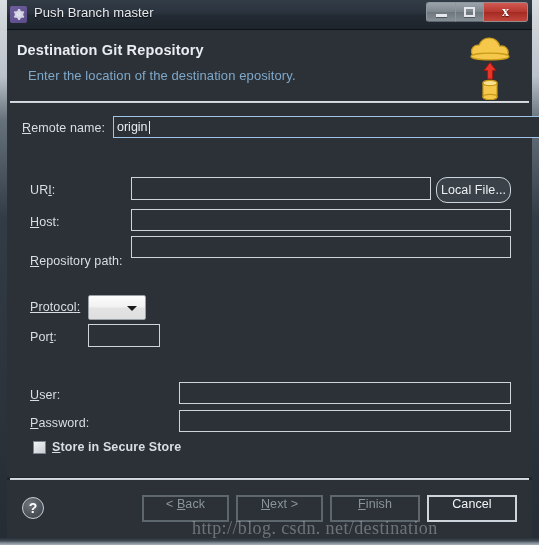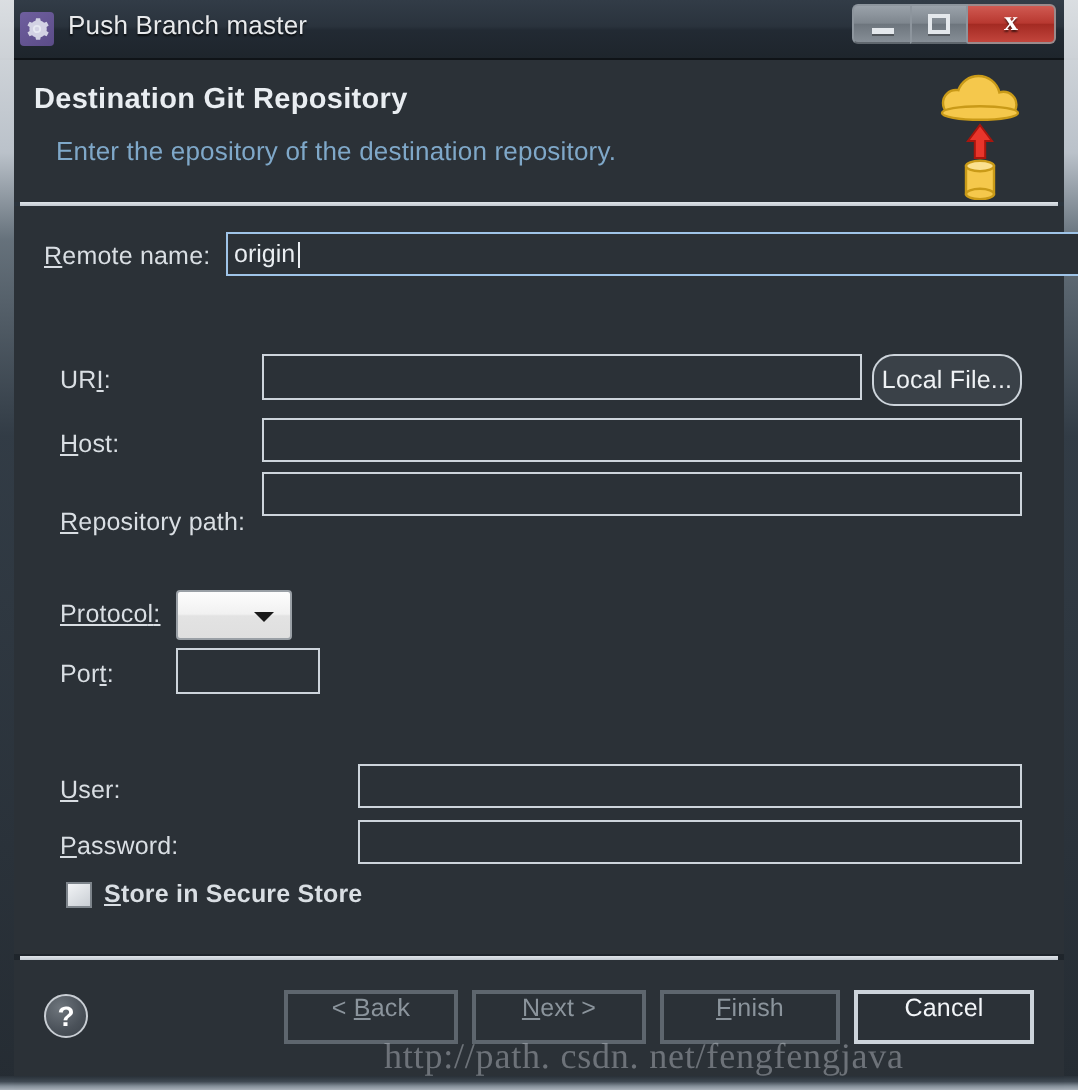--- a/index.html
+++ b/index.html
@@ -344,21 +344,21 @@
       </div>
     </div>
   </div>
 
   <div class="frame-left"></div>
   <div class="frame-right"></div>
   <div class="frame-bottom"></div>
 
   <div class="header">
     <div class="header-title">Destination Git Repository</div>
-    <div class="header-sub">Enter the epository of the destination repository.</div>
+    <div class="header-sub">Enter the location of the destination epository.</div>
     <div class="header-art">
       <svg width="56" height="68" viewBox="0 0 56 68">
 
         <g>
           <path fill="#f5c84c" stroke="#c99a18" stroke-width="1.2" d="M14 26c-3.6 0-6.5-2.9-6.5-6.5S10.4 13 14 13c.4 0 .8 0 1.2.1C16.6 8.9 20.6 6 25.2 6c5.1 0 9.4 3.5 10.5 8.2.6-.2 1.3-.3 2-.3 3.6 0 6.5 2.9 6.5 6.5S41.3 26 37.7 26H14z"></path>
           <ellipse cx="26" cy="24.5" rx="19" ry="3.4" fill="#f5c84c" stroke="#c99a18" stroke-width="1.2"></ellipse>
         </g>
 
         <g>
           <path fill="#e8352b" stroke="#a8150d" stroke-width="1" d="M26 30.5 L32 38.5 L28.6 38.5 L28.6 47 L23.4 47 L23.4 38.5 L20 38.5 Z"></path>
@@ -427,15 +427,15 @@
   <div class="hr-bottom"></div>
   <div class="footer"></div>
 
   <div class="help-btn">?</div>
 
   <div class="wbtn disabled" style="left:142px; width:87px;">&lt;&nbsp;<u>B</u>ack</div>
   <div class="wbtn disabled" style="left:236px; width:87px;"><u>N</u>ext&nbsp;&gt;</div>
   <div class="wbtn disabled" style="left:330px; width:90px;"><u>F</u>inish</div>
   <div class="wbtn enabled" style="left:427px; width:90px;">Cancel</div>
 
-  <div class="watermark">http://path. csdn. net/fengfengjava</div>
+  <div class="watermark">http://blog. csdn. net/destination</div>
 
 </div>
 
 </body></html>

